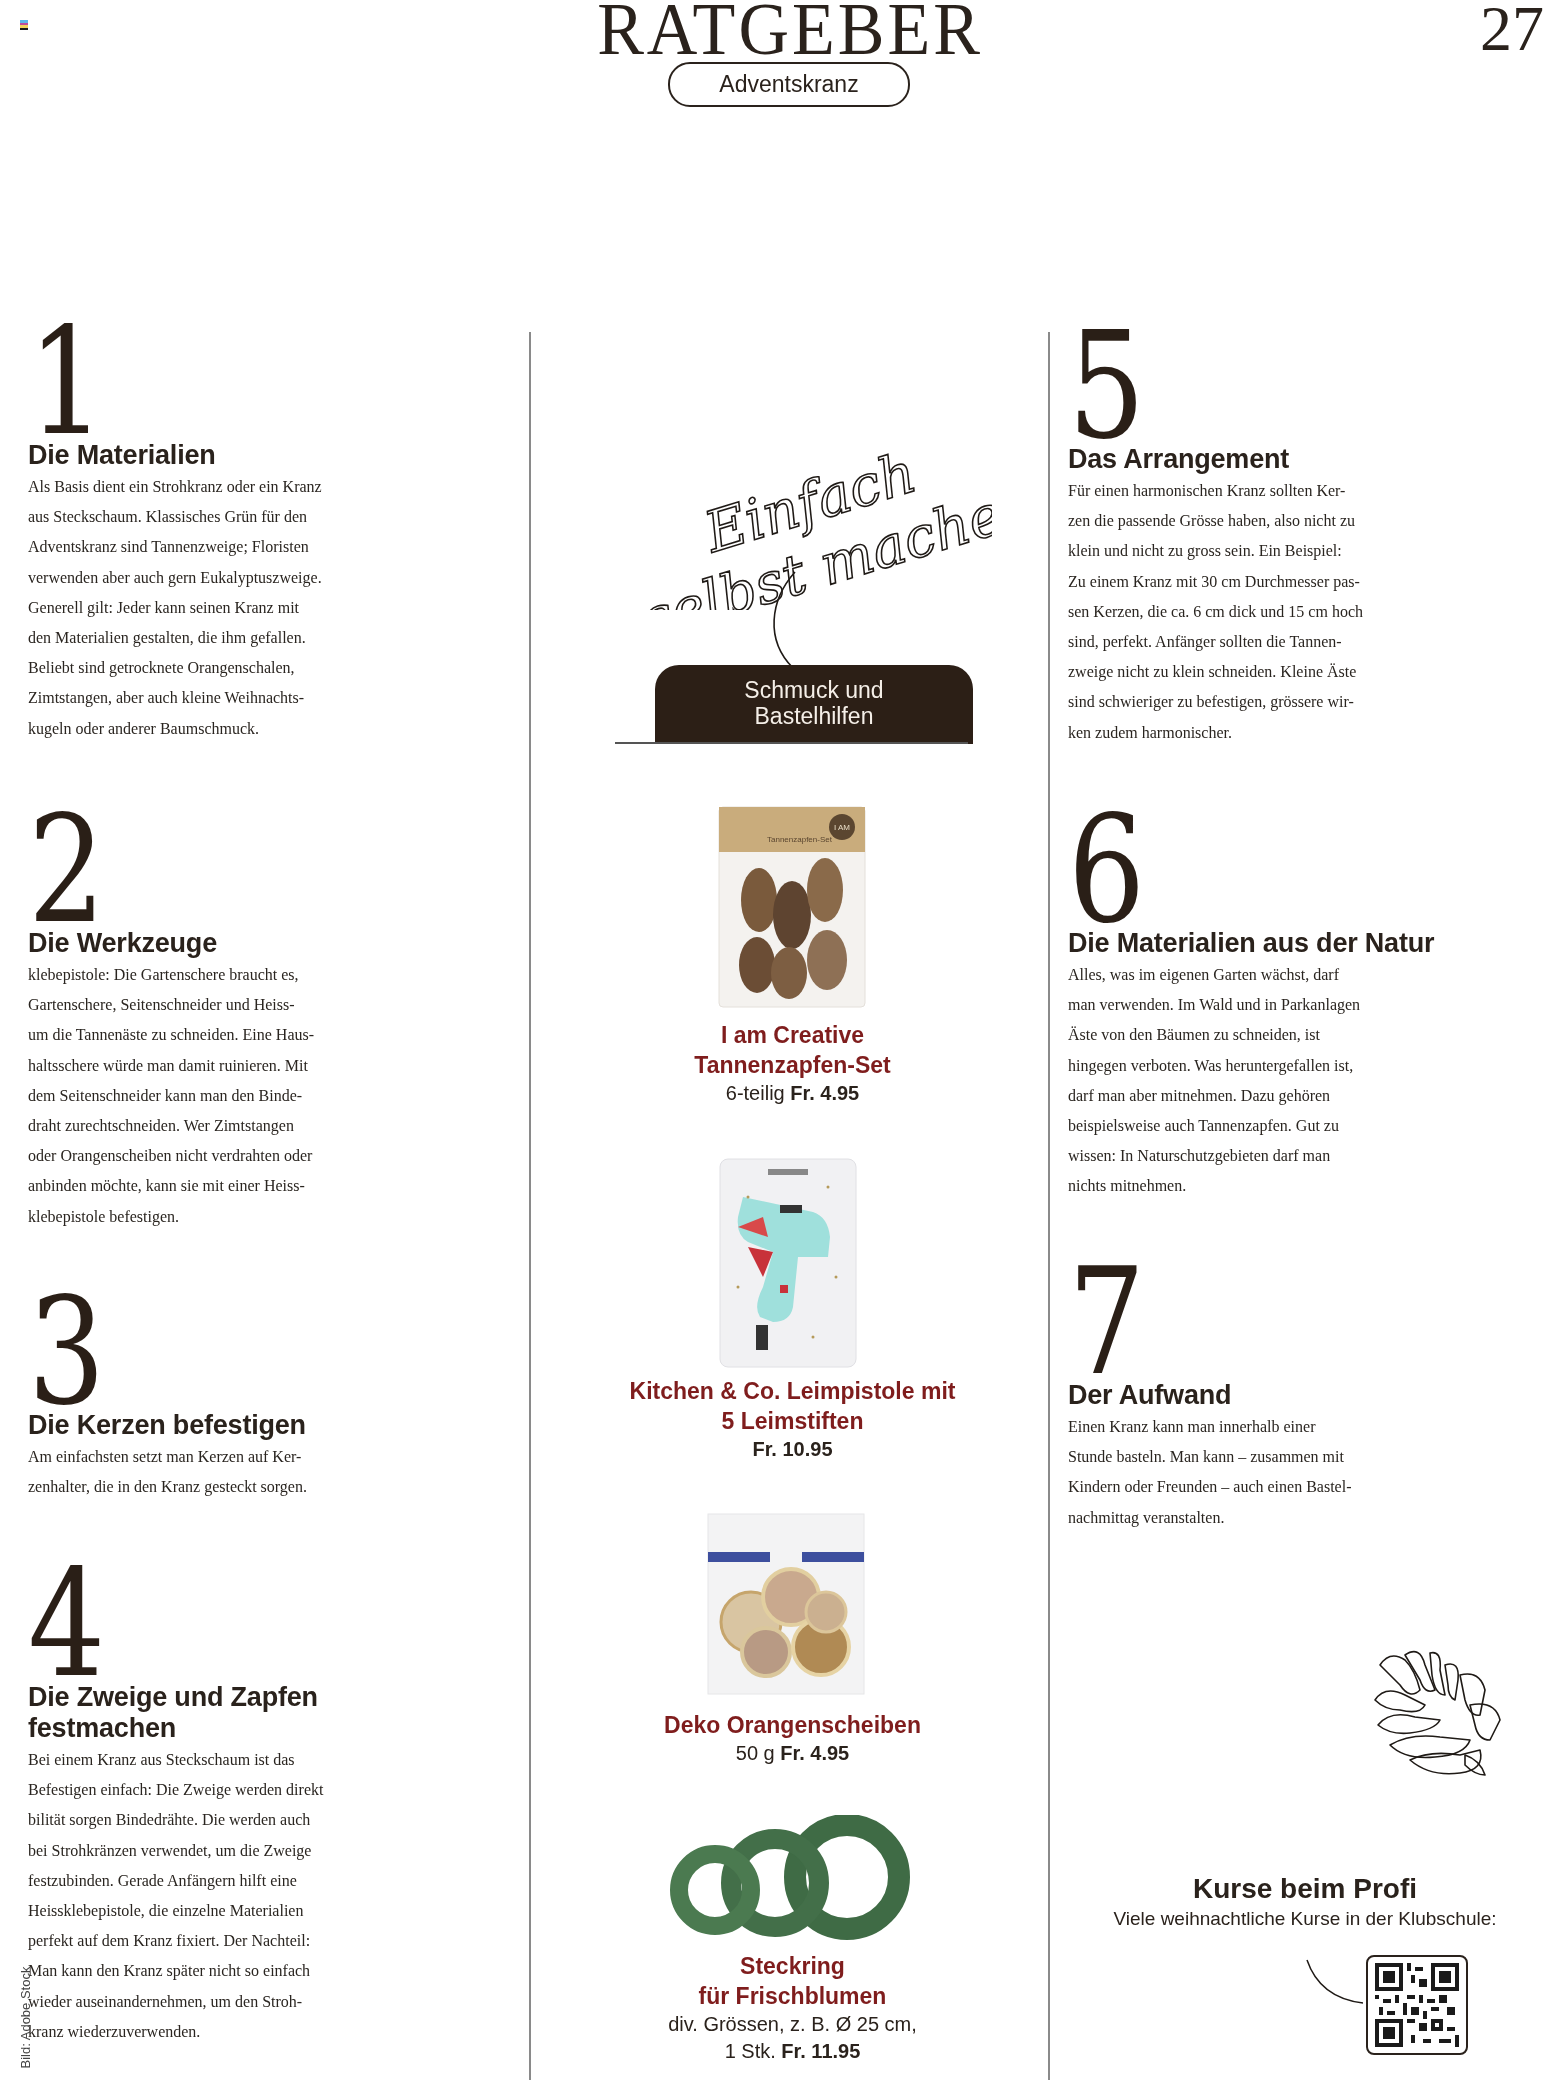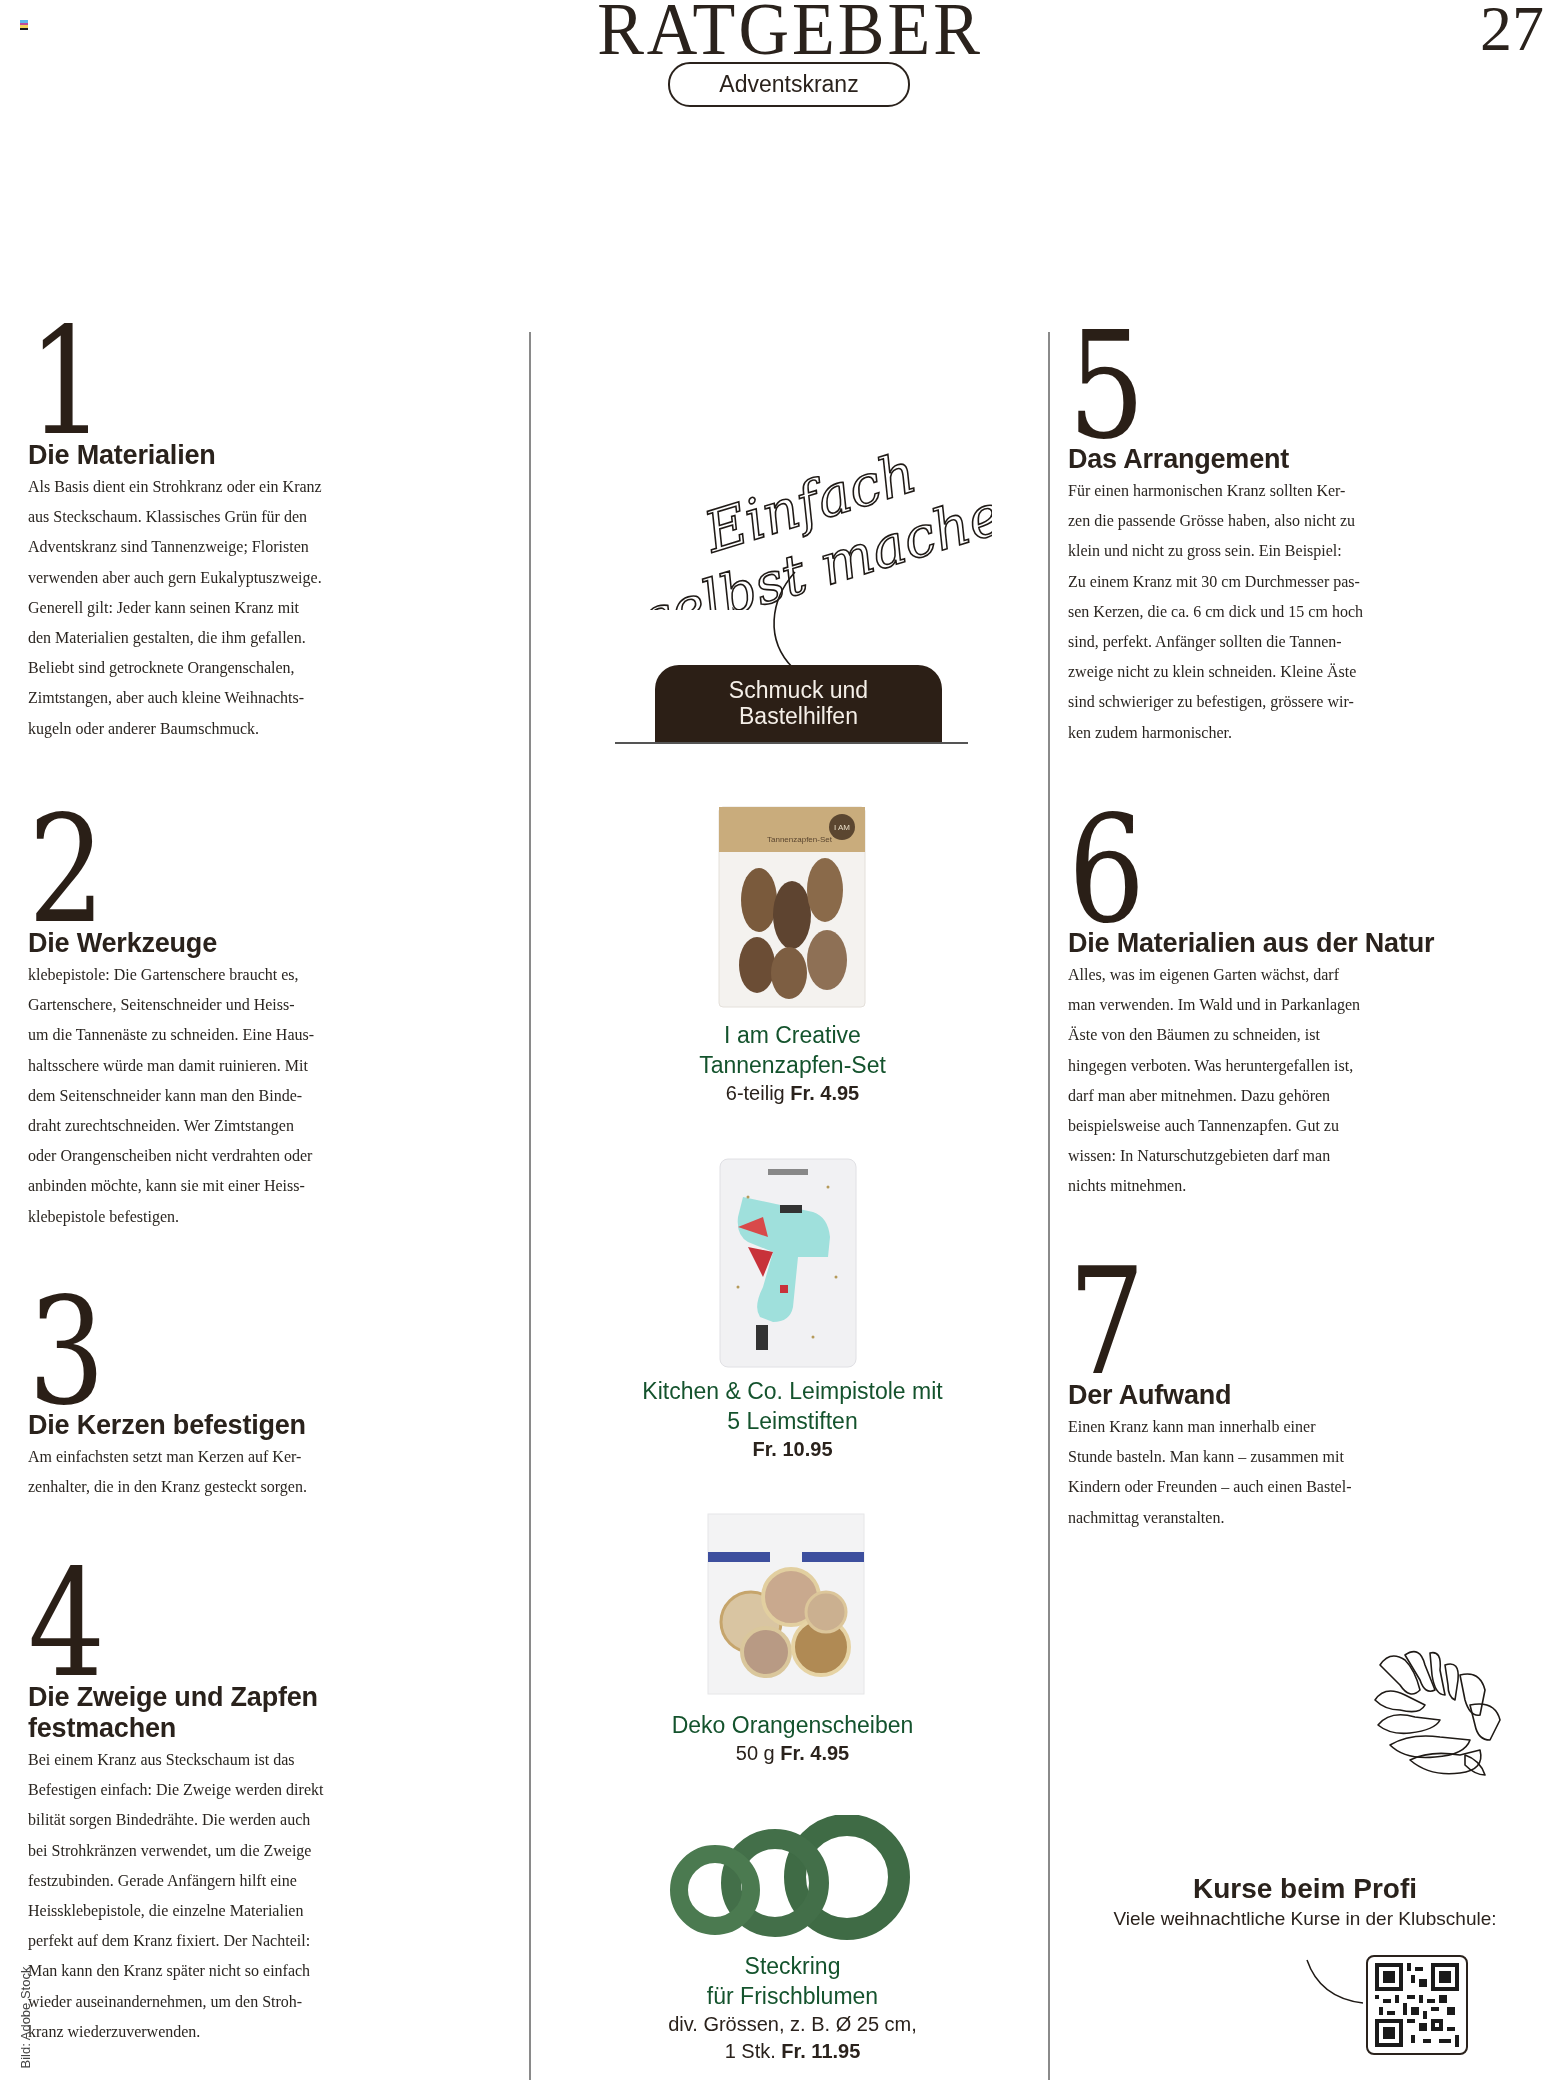--- a/index.html
+++ b/index.html
@@ -20,25 +20,25 @@
 
   
   .section { width: 490px; }
   .numeral { font-family: "DejaVu Serif", serif; font-weight: 400; font-size: 148px; line-height: 120px; color: #2a1f17; height: 118px; overflow: visible; transform: scaleX(0.82); transform-origin: left bottom; letter-spacing: -4px; }
   .sec-title { font-family: Liberation Sans, sans-serif; font-weight: 700; font-size: 27px; line-height: 31px; color: #2a221c; margin-top: 0; letter-spacing: -0.2px; }
   .sec-body { font-family: "Liberation Serif", serif; font-size: 16px; line-height: 30.2px; color: #2a2520; margin-top: 1px; }
   .sec-body span { display: block; white-space: nowrap; }
 
   
   .script { left: 612px; top: 430px; width: 380px; height: 180px; }
-  .tag-box { left: 655px; top: 665px; width: 287px; height: 79px; background: #2c1f16; border-radius: 24px 24px 0 0; color: #f5efe8; font-family: "Liberation Sans", sans-serif; font-size: 23px; line-height: 26px; text-align: center; padding-top: 12px; }
+  .tag-box { left: 655px; top: 665px; width: 318px; height: 79px; background: #2c1f16; border-radius: 24px 24px 0 0; color: #f5efe8; font-family: "Liberation Sans", sans-serif; font-size: 23px; line-height: 26px; text-align: center; padding-top: 12px; }
   .tag-line { left: 615px; top: 742px; width: 353px; height: 2px; background: #555; }
 
   .product { left: 560px; width: 465px; text-align: center; }
-  .p-title { font-family: "Liberation Sans", sans-serif; font-weight: 400; font-size: 23px; line-height: 30px; color: #14532d; }
+  .p-title { font-family: "Liberation Sans", sans-serif; font-weight: 700; font-size: 23px; line-height: 30px; color: #7f1d1d; }
   .p-meta { font-family: "Liberation Sans", sans-serif; font-size: 20px; line-height: 27px; color: #2a221c; }
   .p-meta b { font-weight: 700; }
 
   .prod-img { position: absolute; }
 
   
   .kurse-title { left: 1060px; width: 490px; top: 1873px; text-align: center; font-family: "Liberation Sans", sans-serif; font-weight: 700; font-size: 28px; color: #2a221c; }
   .kurse-sub { left: 1060px; width: 490px; top: 1908px; text-align: center; font-family: Liberation Sans, sans-serif; font-size: 19px; color: #2a221c; }
   .qr { left: 1366px; top: 1955px; width: 102px; height: 100px; border: 2px solid #2a221c; border-radius: 8px; padding: 6px; background: #fff; }
 

